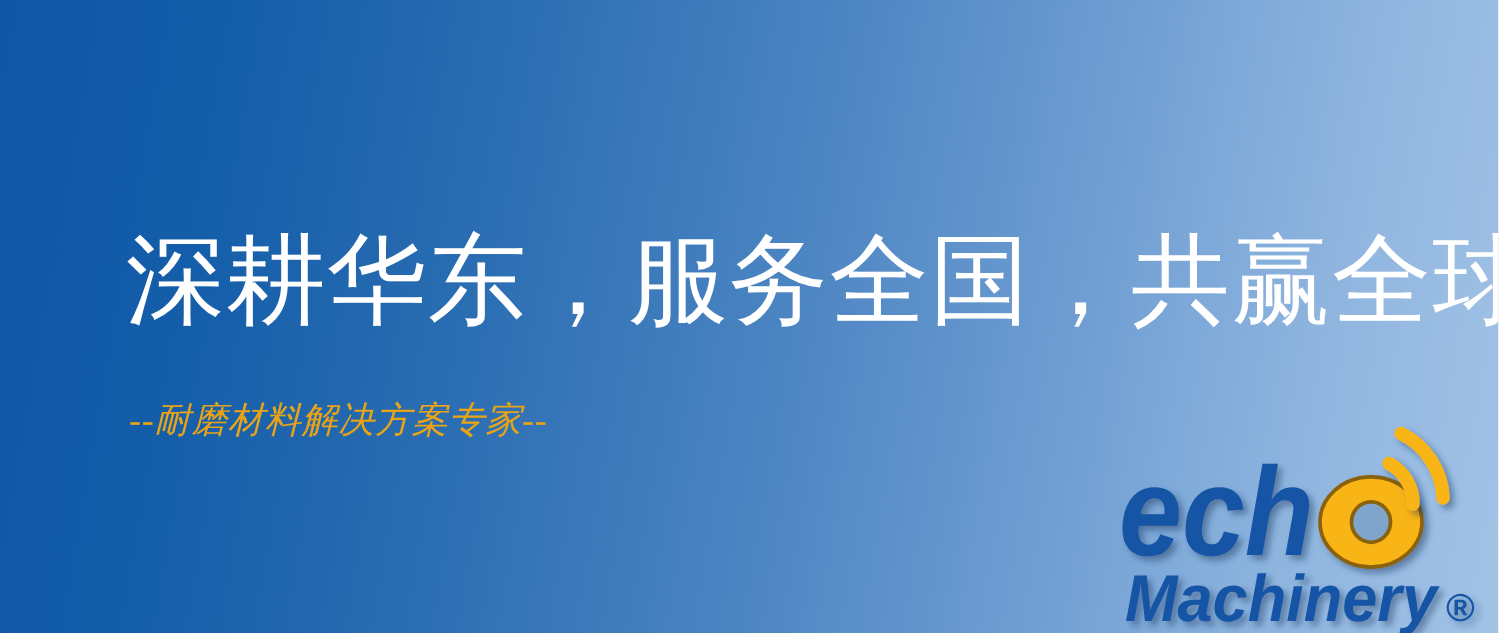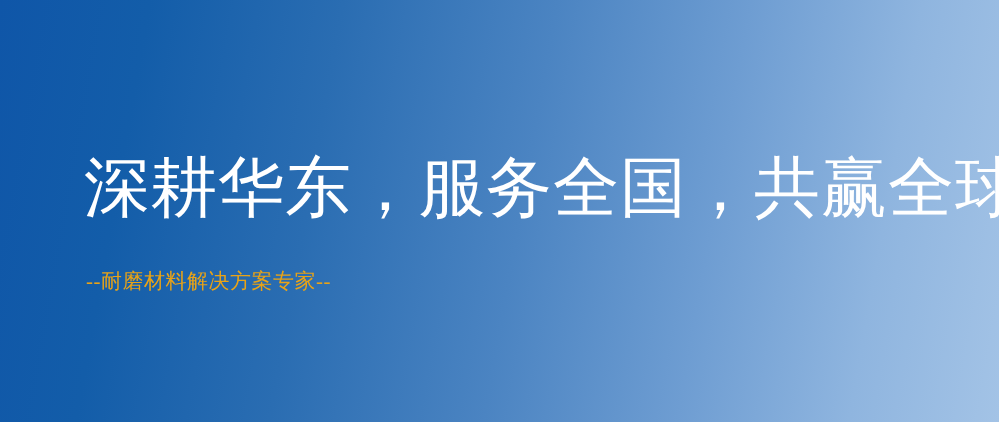--- a/index.html
+++ b/index.html
@@ -42,26 +42,27 @@
     white-space: nowrap;
   }
 
   
   .subtitle {
     position: absolute;
     left: 86px;
     top: 266px;
     margin: 0;
     font-family: "Liberation Serif", "DejaVu Serif", serif;
-    font-size: 21px;
+    font-size: 24px;
     line-height: 30px;
     font-weight: 400;
     color: #e8a317;
     letter-spacing: 0.5px;
     white-space: nowrap;
+    font-style: italic;
   }
 
   
   .logo {
     position: absolute;
     left: 746px;
     top: 292px;
     width: 248px;
     height: 130px;
   }
@@ -74,14 +75,39 @@
 </style>
 </head>
 <body>
 
 <div class="banner">
 
   <h1 class="headline">深耕华东，服务全国，共赢全球</h1>
 
   <p class="subtitle">--耐磨材料解决方案专家--</p>
 
+  <div class="logo">
+    <svg viewBox="0 0 248 130" xmlns="http://www.w3.org/2000/svg">
+      <defs>
+        <filter id="logoShadow" x="-30%" y="-30%" width="180%" height="180%">
+          <feDropShadow dx="3" dy="3" stdDeviation="2.2" flood-color="#15365c" flood-opacity="0.45"></feDropShadow>
+        </filter>
+      </defs>
+
+      <text x="0" y="78" font-family="&quot;Liberation Sans&quot;, sans-serif" font-size="84" font-weight="bold" font-style="italic" fill="#1555a5" filter="url(#logoShadow)" textLength="130" lengthAdjust="spacingAndGlyphs">ech</text>
+
+      <g filter="url(#logoShadow)">
+        <ellipse cx="168" cy="56" rx="34" ry="30" fill="#f9b414" stroke="#8a6208" stroke-width="2.5"></ellipse>
+        <ellipse cx="168" cy="56" rx="13" ry="13.5" fill="#7fa5cd" stroke="#8a6208" stroke-width="2.5"></ellipse>
+      </g>
+
+      <g fill="none" stroke="#f9b414" stroke-width="9" stroke-linecap="round" filter="url(#logoShadow)">
+        <path d="M 196 44 A 30 30 0 0 0 180 17"></path>
+        <path d="M 216 40 A 50 50 0 0 0 188 -3"></path>
+      </g>
+
+      <text x="4" y="122" font-family="&quot;Liberation Sans&quot;, sans-serif" font-size="44" font-weight="bold" font-style="italic" fill="#1555a5" filter="url(#logoShadow)" textLength="208" lengthAdjust="spacingAndGlyphs">Machinery</text>
+
+      <text x="218" y="122" font-family="&quot;Liberation Sans&quot;, sans-serif" font-size="26" font-weight="bold" fill="#1555a5" filter="url(#logoShadow)">®</text>
+    </svg>
+  </div>
 
 </div>
 
 </body></html>

